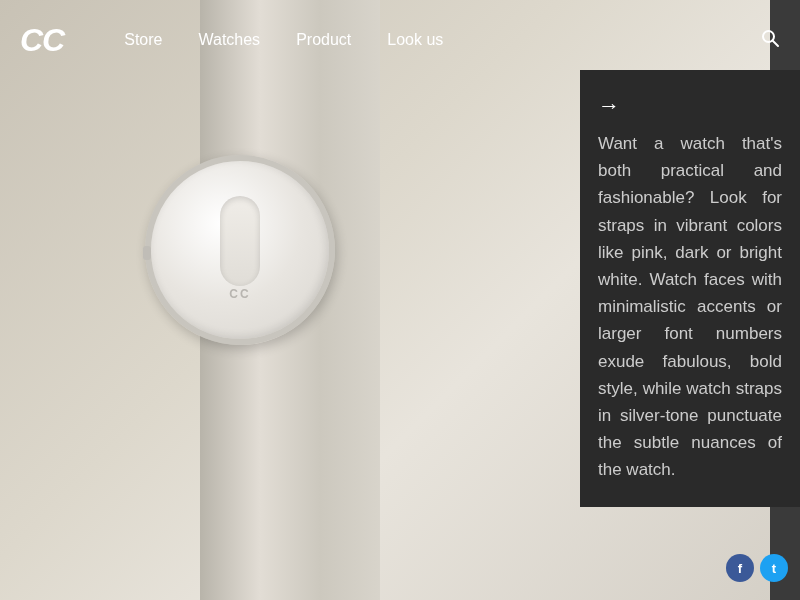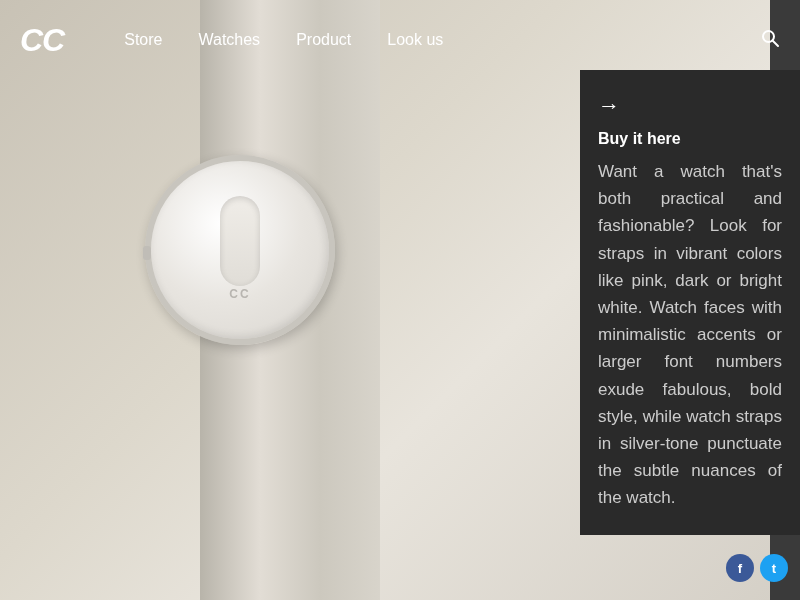--- a/index.html
+++ b/index.html
@@ -243,20 +243,19 @@
   <button class="search-icon-btn">
     <svg width="20" height="20" viewBox="0 0 20 20" fill="none">
       <circle cx="8.5" cy="8.5" r="5.5" stroke="white" stroke-width="2"></circle>
       <line x1="12.5" y1="12.5" x2="18" y2="18" stroke="white" stroke-width="2" stroke-linecap="round"></line>
     </svg>
   </button>
 </nav>
 
 <div class="info-panel">
   <span class="arrow-icon">→</span>
-  <div class="panel-subtitle">Buy it here</div>
   <div class="panel-body">Want a watch that's both practical and fashionable? Look for straps in vibrant colors like pink, dark or bright white. Watch faces with minimalistic accents or larger font numbers exude fabulous, bold style, while watch straps in silver-tone punctuate the subtle nuances of the watch.</div>
 </div>
 
 <div class="social-bar">
   <button class="social-btn social-facebook">f</button>
   <button class="social-btn social-twitter">t</button>
 </div>
 
 </body></html>

